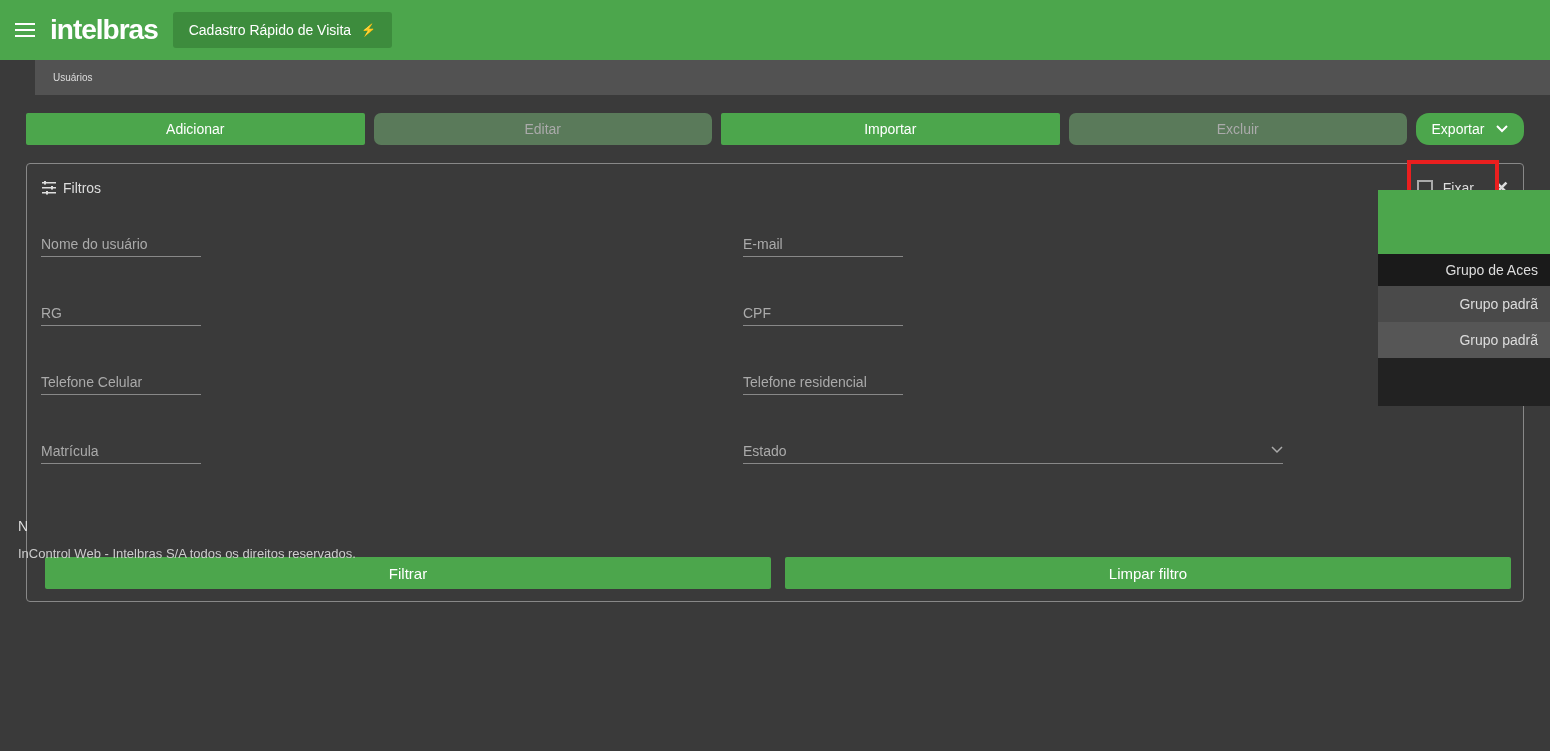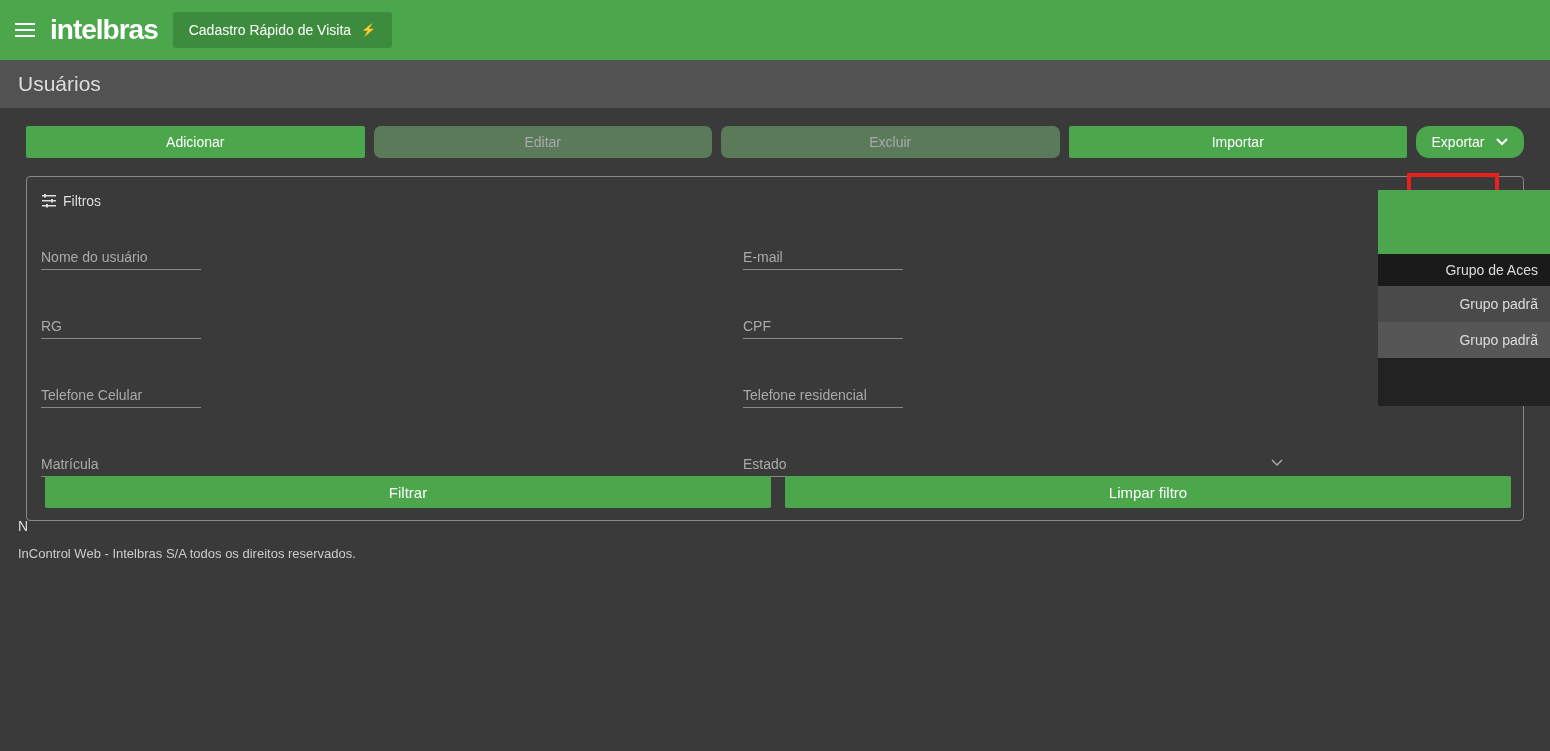--- a/index.html
+++ b/index.html
@@ -53,21 +53,22 @@
       gap: 10px;
       border-radius: 3px;
     }
     .lightning-icon {
       font-size: 12px;
     }
     .sub-header {
       background: #525252;
       padding: 12px 18px;
       color: #ddd;
-      font-size: 21px;
+      font-size: 10px;
+      margin-left: 35px;
     }
     .content-area {
       padding: 0 26px;
       position: relative;
     }
     .action-buttons {
       display: flex;
       gap: 9px;
       padding: 18px 0;
     }
@@ -101,21 +102,21 @@
     }
     .chevron-down {
       width: 12px;
       height: 8px;
     }
     .filter-panel {
       border: 1px solid #888;
       border-radius: 4px;
       background: #3a3a3a;
       position: relative;
-      height: 345px;
+      height: 439px;
     }
     .filter-header {
       display: flex;
       align-items: center;
       justify-content: space-between;
       padding: 10px 14px;
     }
     .filter-title {
       display: flex;
       align-items: center;
@@ -288,22 +289,22 @@
     <span class="lightning-icon">⚡</span>
   </button>
 </div>
 
 <div class="sub-header">Usuários</div>
 
 <div class="content-area">
   <div class="action-buttons">
     <button class="btn btn-green">Adicionar</button>
     <button class="btn btn-disabled">Editar</button>
+    <button class="btn btn-green">Importar</button>
     <button class="btn btn-disabled">Excluir</button>
-    <button class="btn btn-green">Importar</button>
     <button class="btn btn-green btn-export">
       <span>Exportar</span>
       <svg class="chevron-down" viewBox="0 0 12 8">
         <path d="M1 1 L6 6 L11 1" stroke="white" stroke-width="2" fill="none"></path>
       </svg>
     </button>
   </div>
 
   <div class="filter-panel">
     <div class="filter-header">

